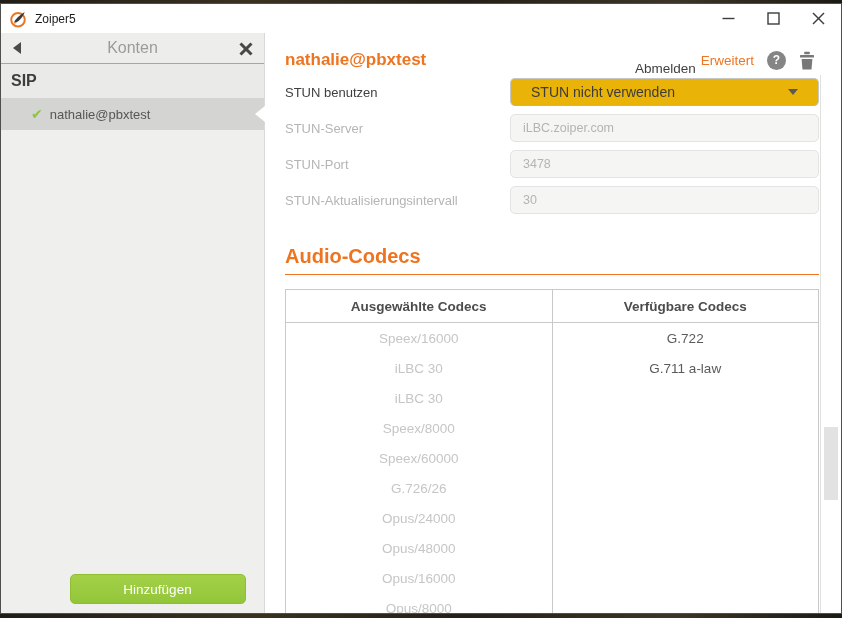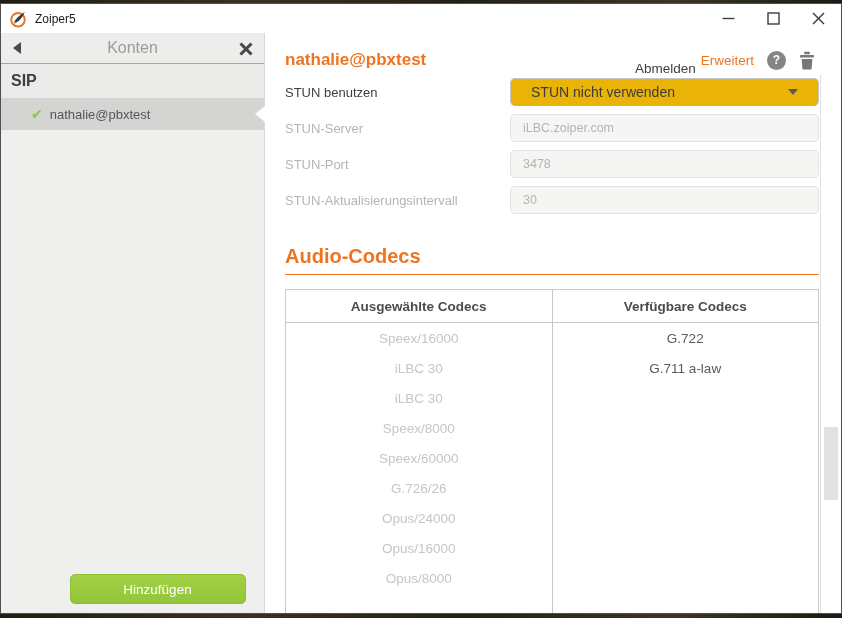--- a/index.html
+++ b/index.html
@@ -181,20 +181,21 @@
           </div>
           <div class="ct-body">
             <div class="ct-col left">
               <div class="codec-item">Speex/16000</div>
               <div class="codec-item">iLBC 30</div>
               <div class="codec-item">iLBC 30</div>
               <div class="codec-item">Speex/8000</div>
               <div class="codec-item">Speex/60000</div>
               <div class="codec-item">G.726/26</div>
               <div class="codec-item">Opus/24000</div>
+              <div class="codec-item">Opus/48000</div>
               <div class="codec-item">Opus/16000</div>
               <div class="codec-item">Opus/8000</div>
             </div>
             <div class="ct-col right">
               <div class="codec-item">G.722</div>
               <div class="codec-item">G.711 a-law</div>
             </div>
           </div>
         </div>
       </div>

